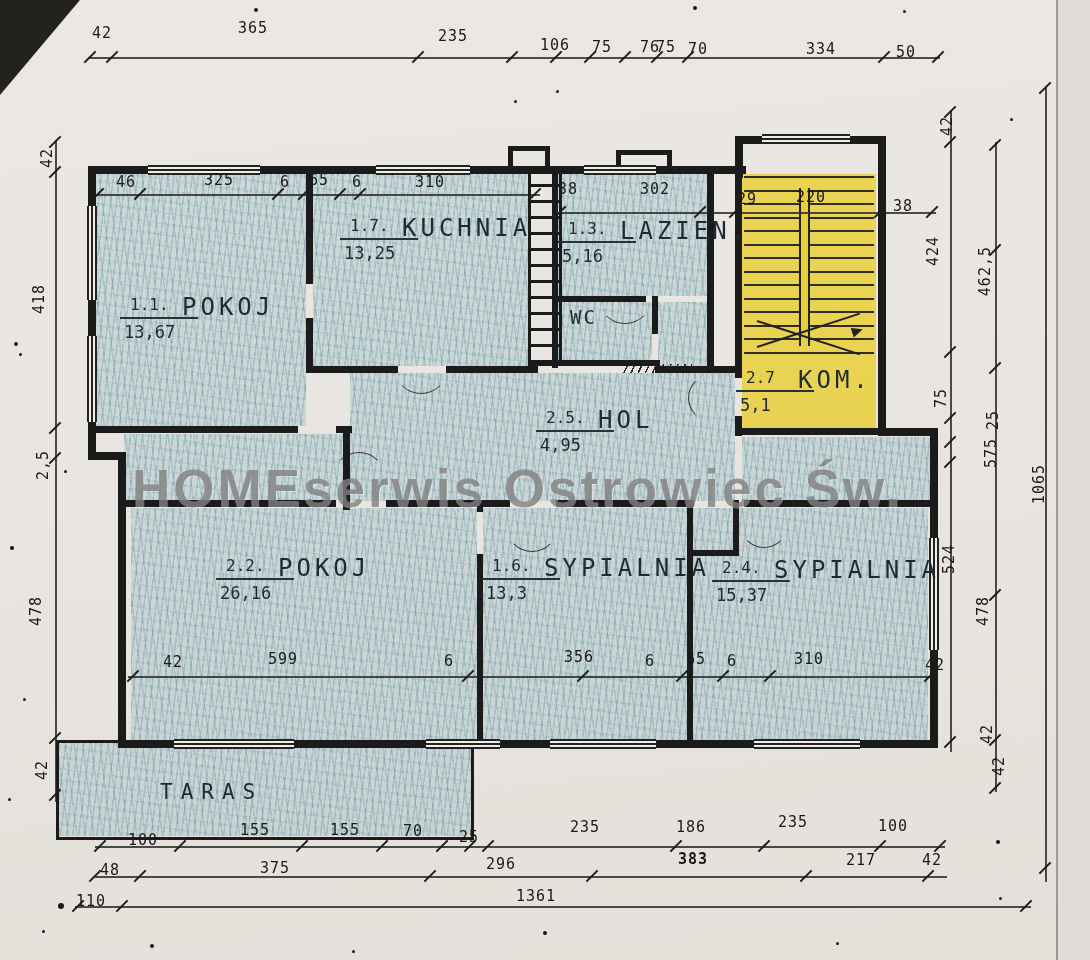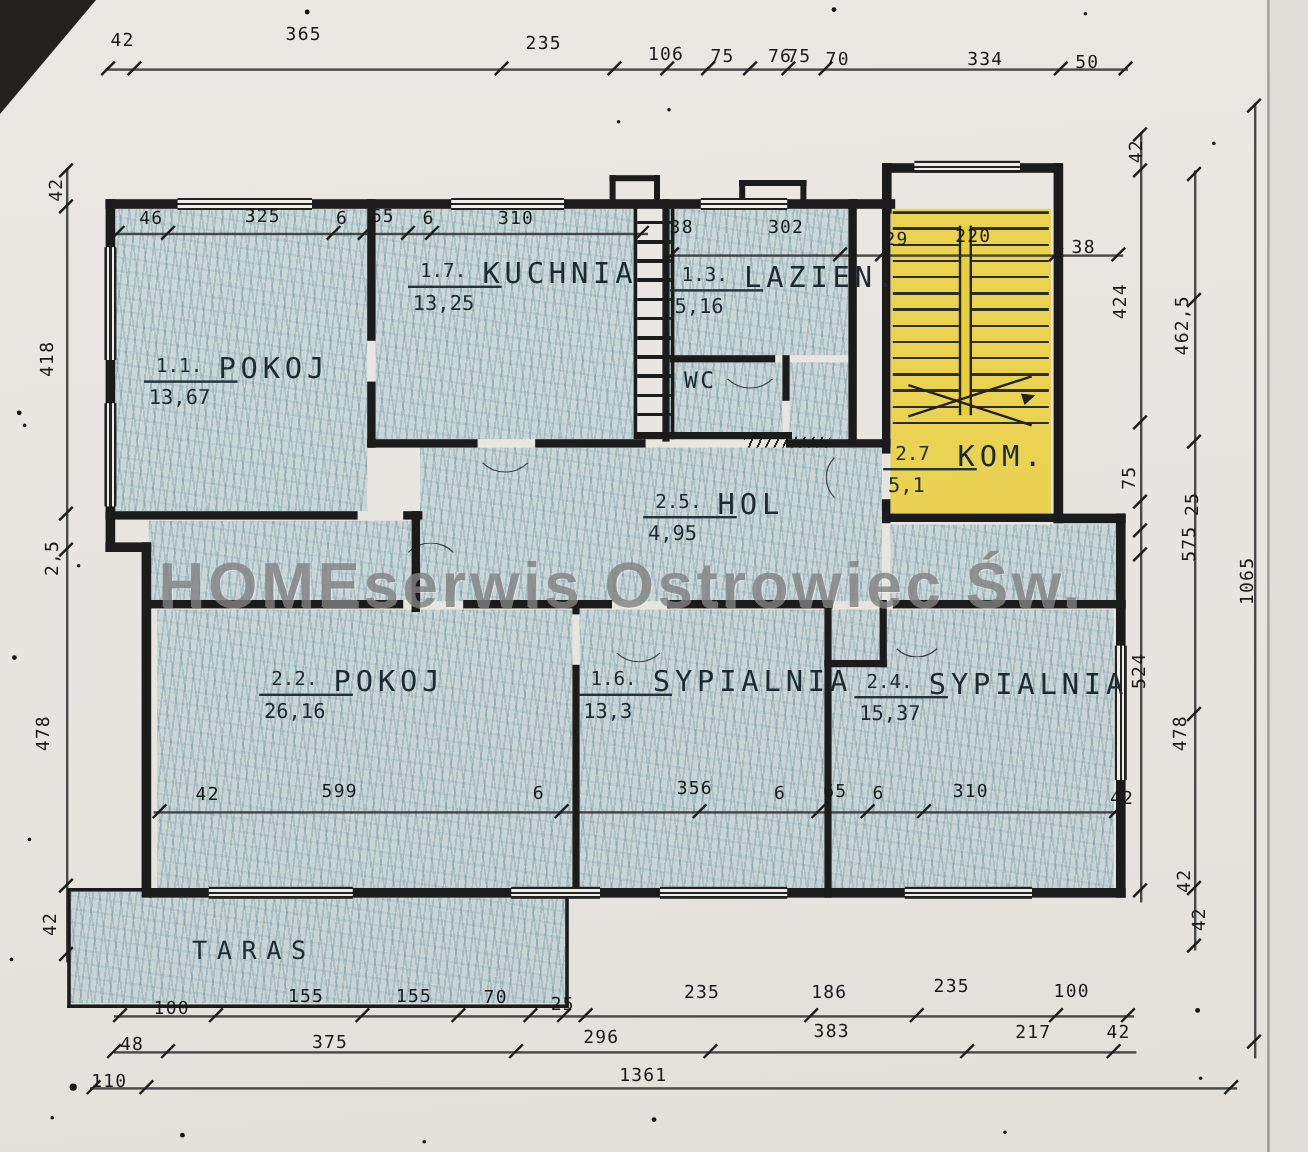--- a/index.html
+++ b/index.html
@@ -339,18 +339,18 @@
     <span class="dim" style="left: 330px; top: 821px;">155</span>
     <span class="dim" style="left: 403px; top: 822px;">70</span>
     <span class="dim" style="left: 459px; top: 828px;">25</span>
     <span class="dim" style="left: 570px; top: 818px;">235</span>
     <span class="dim" style="left: 676px; top: 803px; margin-top: 15px;">186</span>
     <span class="dim" style="left: 778px; top: 813px;">235</span>
     <span class="dim" style="left: 878px; top: 817px;">100</span>
     <span class="dim" style="left: 100px; top: 861px;">48</span>
     <span class="dim" style="left: 260px; top: 859px;">375</span>
     <span class="dim" style="left: 486px; top: 855px;">296</span>
-    <span class="dim" style="left: 678px; top: 850px;">383</span>
+    <span class="dim" style="left: 678px; top: 850px; font-weight: bold;">383</span>
     <span class="dim" style="left: 846px; top: 851px;">217</span>
     <span class="dim" style="left: 922px; top: 851px;">42</span>
     <span class="dim" style="left: 76px; top: 892px;">110</span>
     <span class="dim" style="left: 516px; top: 887px;">1361</span>
   </div>
 
 </body></html>

